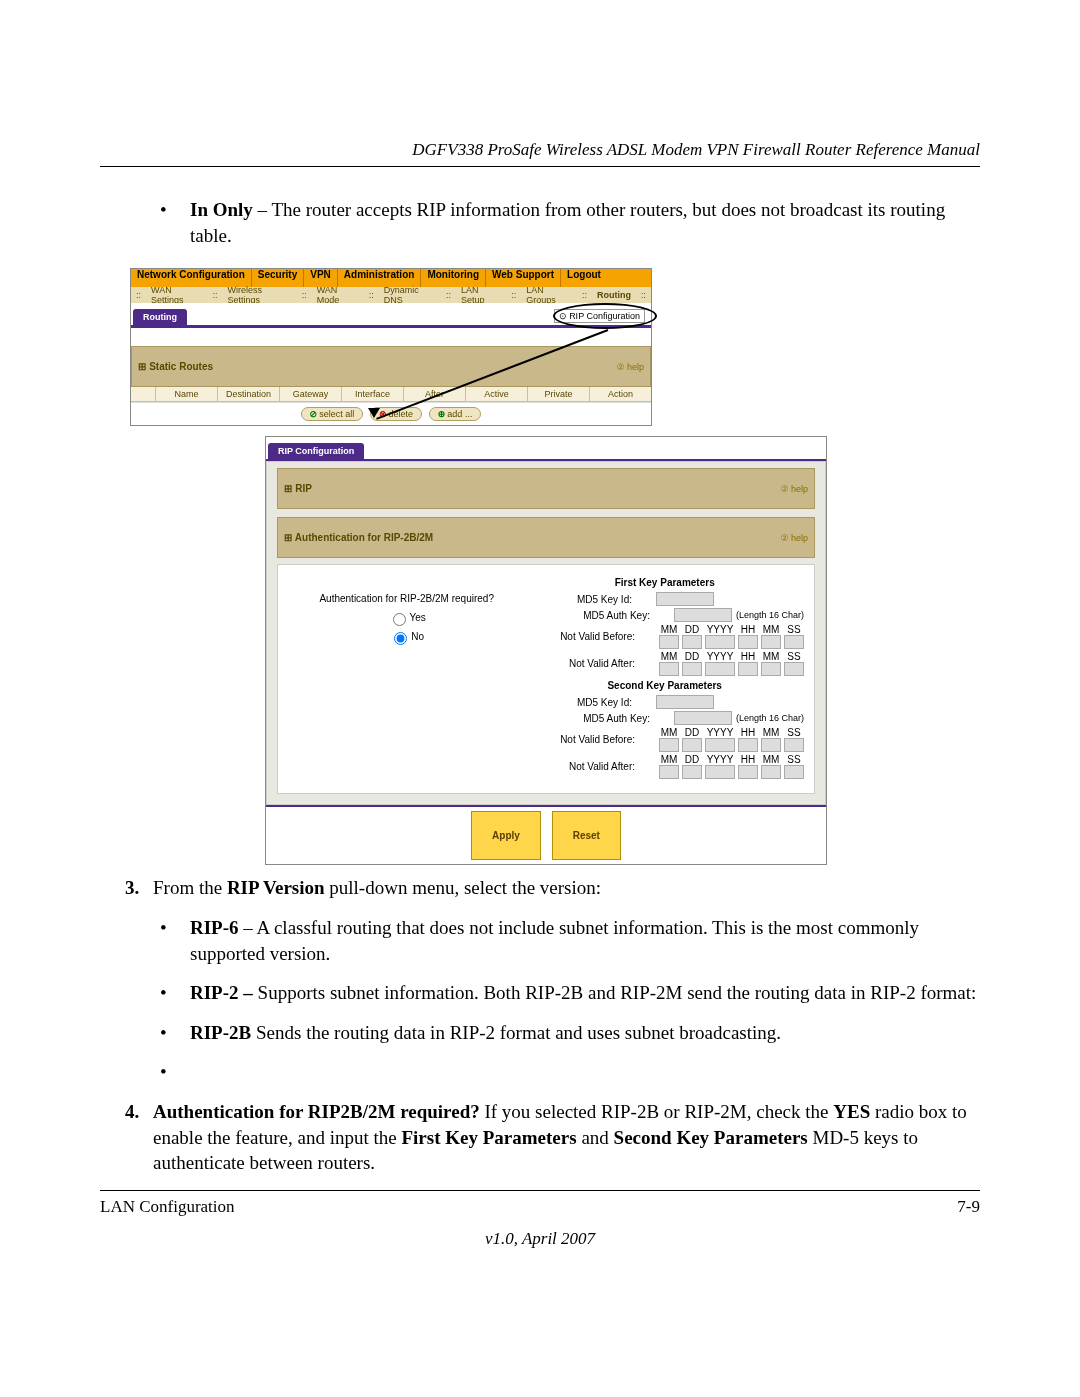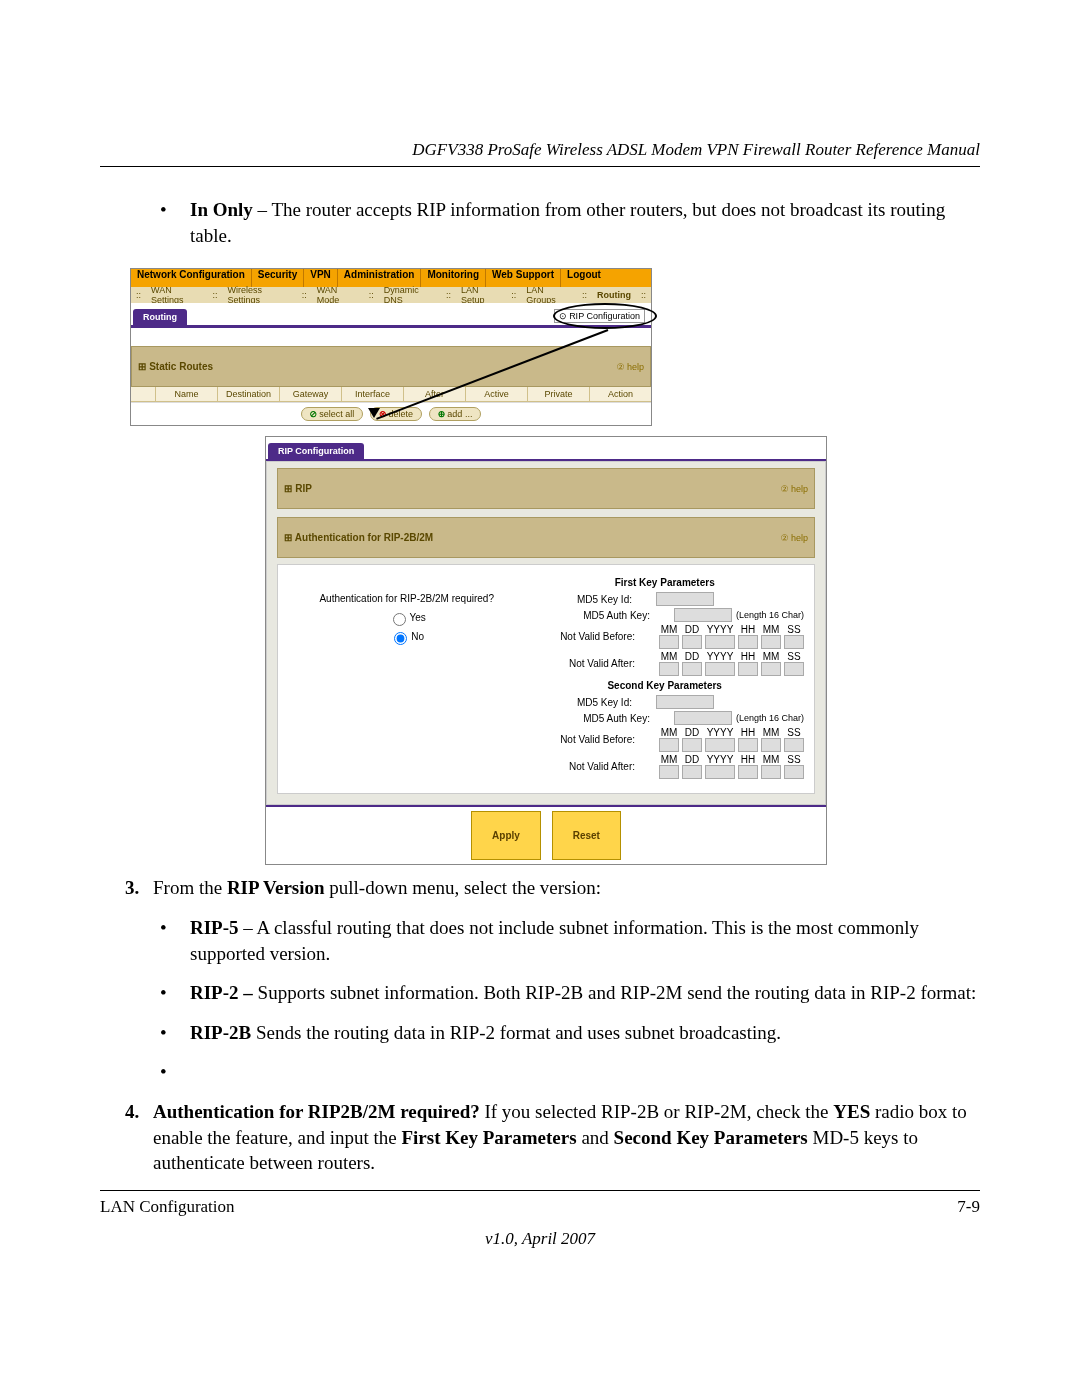--- a/index.html
+++ b/index.html
@@ -409,21 +409,21 @@
   </div>
 
 
   <div class="numbered-row">
     <div class="num">3.</div>
     <div><span>From the </span><b>RIP Version</b><span> pull-down menu, select the version:</span></div>
   </div>
 
   <div class="sub-bullet">
     <div class="dot">•</div>
-    <div><b>RIP-5</b><span> – A classful routing that does not include subnet information. This is the most commonly supported version.</span></div>
+    <div><b>RIP-6</b><span> – A classful routing that does not include subnet information. This is the most commonly supported version.</span></div>
   </div>
   <div class="sub-bullet">
     <div class="dot">•</div>
     <div><b>RIP-2 – </b><span>Supports subnet information. Both RIP-2B and RIP-2M send the routing data in RIP-2 format:</span></div>
   </div>
   <div class="sub-bullet">
     <div class="dot">•</div>
     <div><b>RIP-2B</b><span> Sends the routing data in RIP-2 format and uses subnet broadcasting.</span></div>
   </div>
   <div class="sub-bullet">

